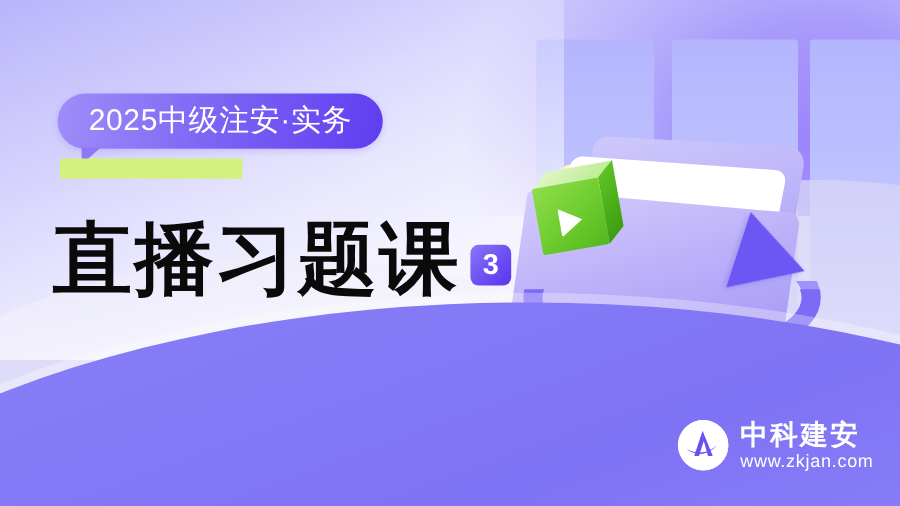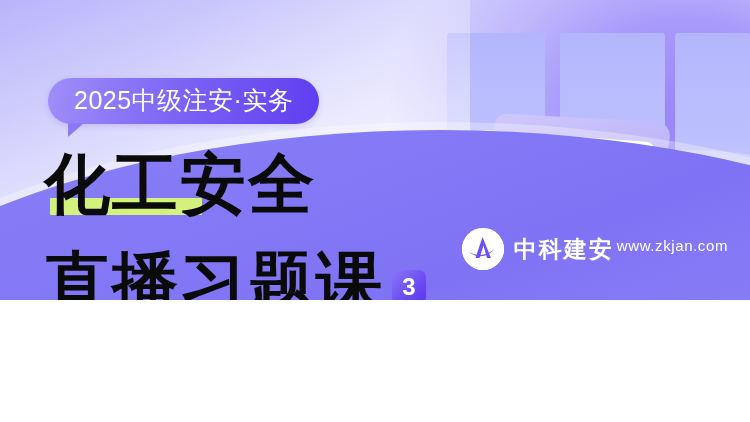--- a/index.html
+++ b/index.html
@@ -1,20 +1,20 @@
 <!DOCTYPE html>
 <html><head>
 <meta charset="utf-8">
 <style>
   html,body{margin:0;padding:0;background:#fff;}
   body{font-family:"Liberation Sans","DejaVu Sans",sans-serif;}
 
   .banner{
     position:relative;
-    width:750px;height:300px;
+    width:750px;height:422px;
     overflow:hidden;
     background:linear-gradient(150deg,#b9b4fb 0%,#c3bffc 18%,#d8d6fd 38%,#eceaff 58%,#f6f5ff 74%,#fbfaff 100%);
   }
 
   
   .topright-glow{
     position:absolute;right:-60px;top:-120px;width:420px;height:300px;
     background:radial-gradient(ellipse at 70% 80%,#9a84fb 0%,#a99bfb 30%,rgba(185,180,251,0) 72%);
     pointer-events:none;
   }
@@ -182,21 +182,21 @@
     transform:rotate(18deg);
     filter:drop-shadow(-2px 2px 2px rgba(90,60,220,.25));
   }
 
   
   .logo{position:absolute;right:22px;bottom:30px;display:flex;align-items:center;gap:10px;}
   .logo-mark{
     width:42px;height:42px;border-radius:50%;background:#ffffff;
     position:relative;flex:0 0 auto;
   }
-  .logo-text{display:flex;flex-direction:row;gap:3px;}
+  .logo-text{display:flex;flex-direction:column;gap:3px;}
   .logo-cn{color:#fff;font-size:23px;font-weight:700;letter-spacing:2px;line-height:1;}
   .logo-url{color:#fff;font-size:15px;letter-spacing:.6px;line-height:1;}
 </style>
 </head>
 <body>
 
 <div class="banner">
 
   <div class="topright-glow"></div>
 
@@ -239,21 +239,20 @@
   <div class="wave"></div>
 
   <div class="kicker">
     <span>2025中级注安·实务</span>
     <span class="kicker-tail"></span>
   </div>
 
   <div class="headline">
     <div class="hl-row row1">
       <span class="hl-underline"></span>
-      <span class="txt">化工安全</span>
     </div>
     <div class="hl-row row2">
       <span class="txt">直播习题课</span><span class="ep-badge">3</span>
     </div>
   </div>
 
   <div class="logo">
     <div class="logo-mark">
       <svg width="42" height="42" viewBox="0 0 42 42" aria-hidden="true">
         <circle cx="21" cy="21" r="21" fill="#ffffff"></circle>

